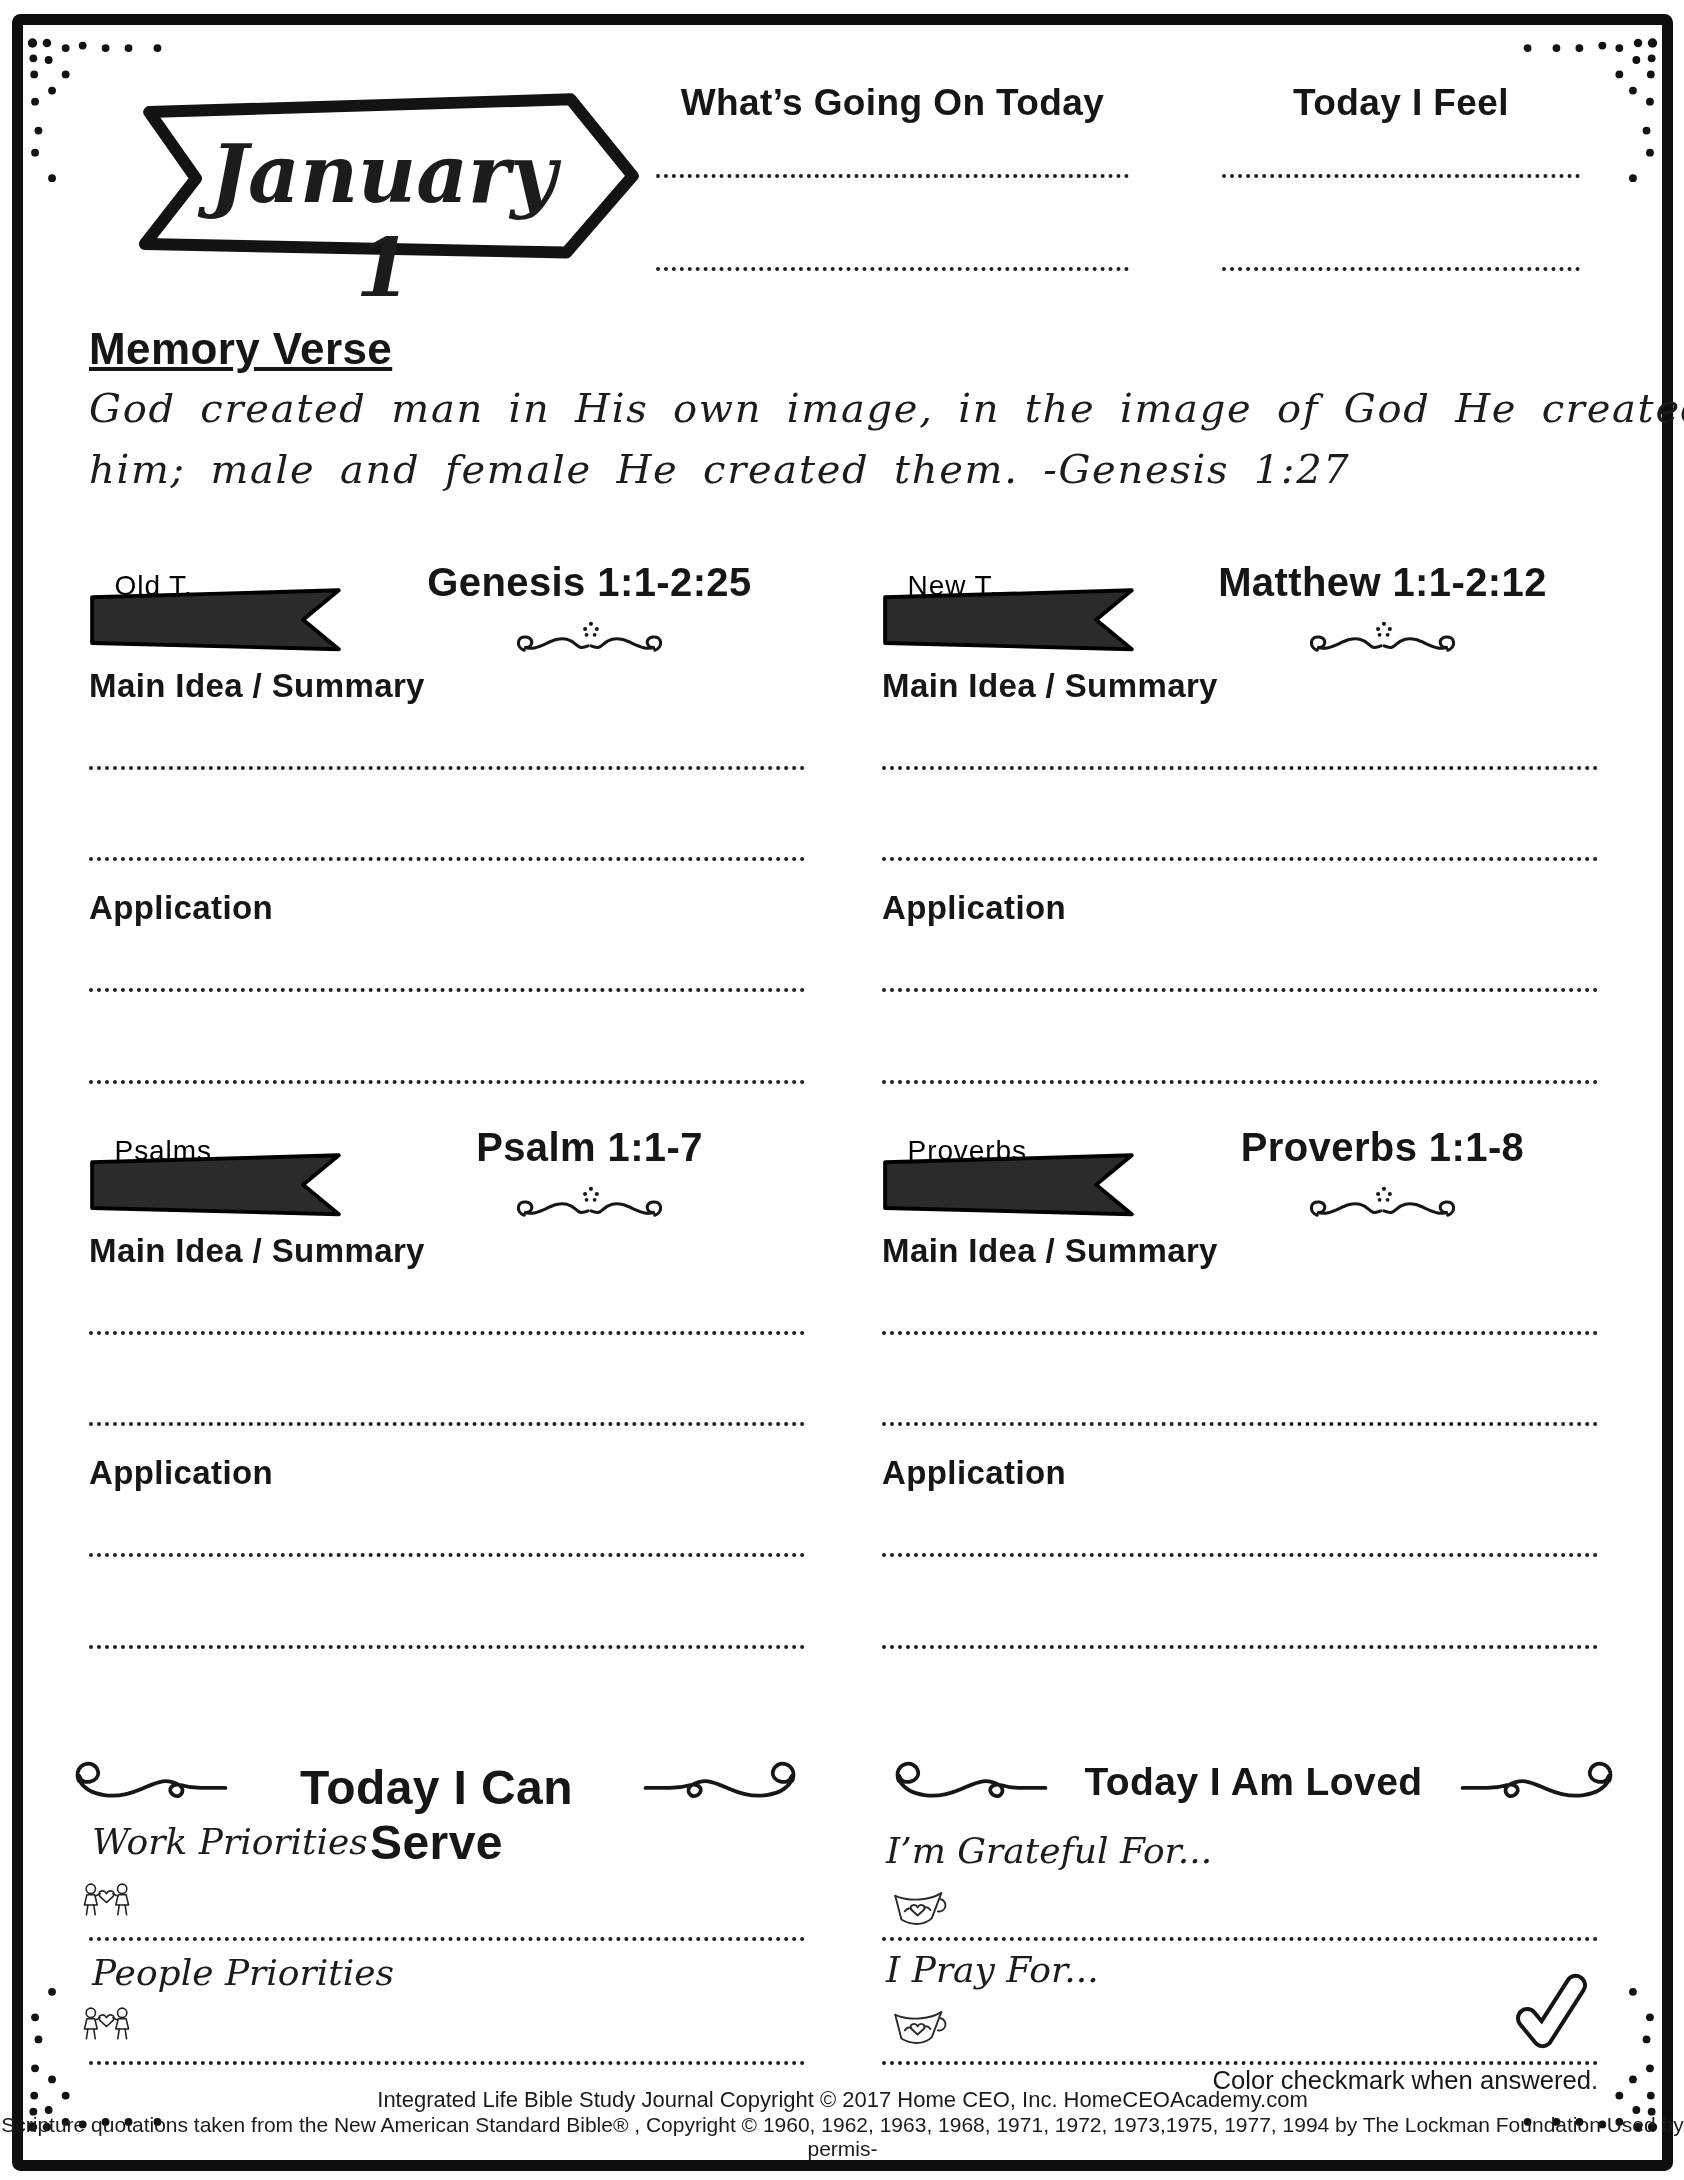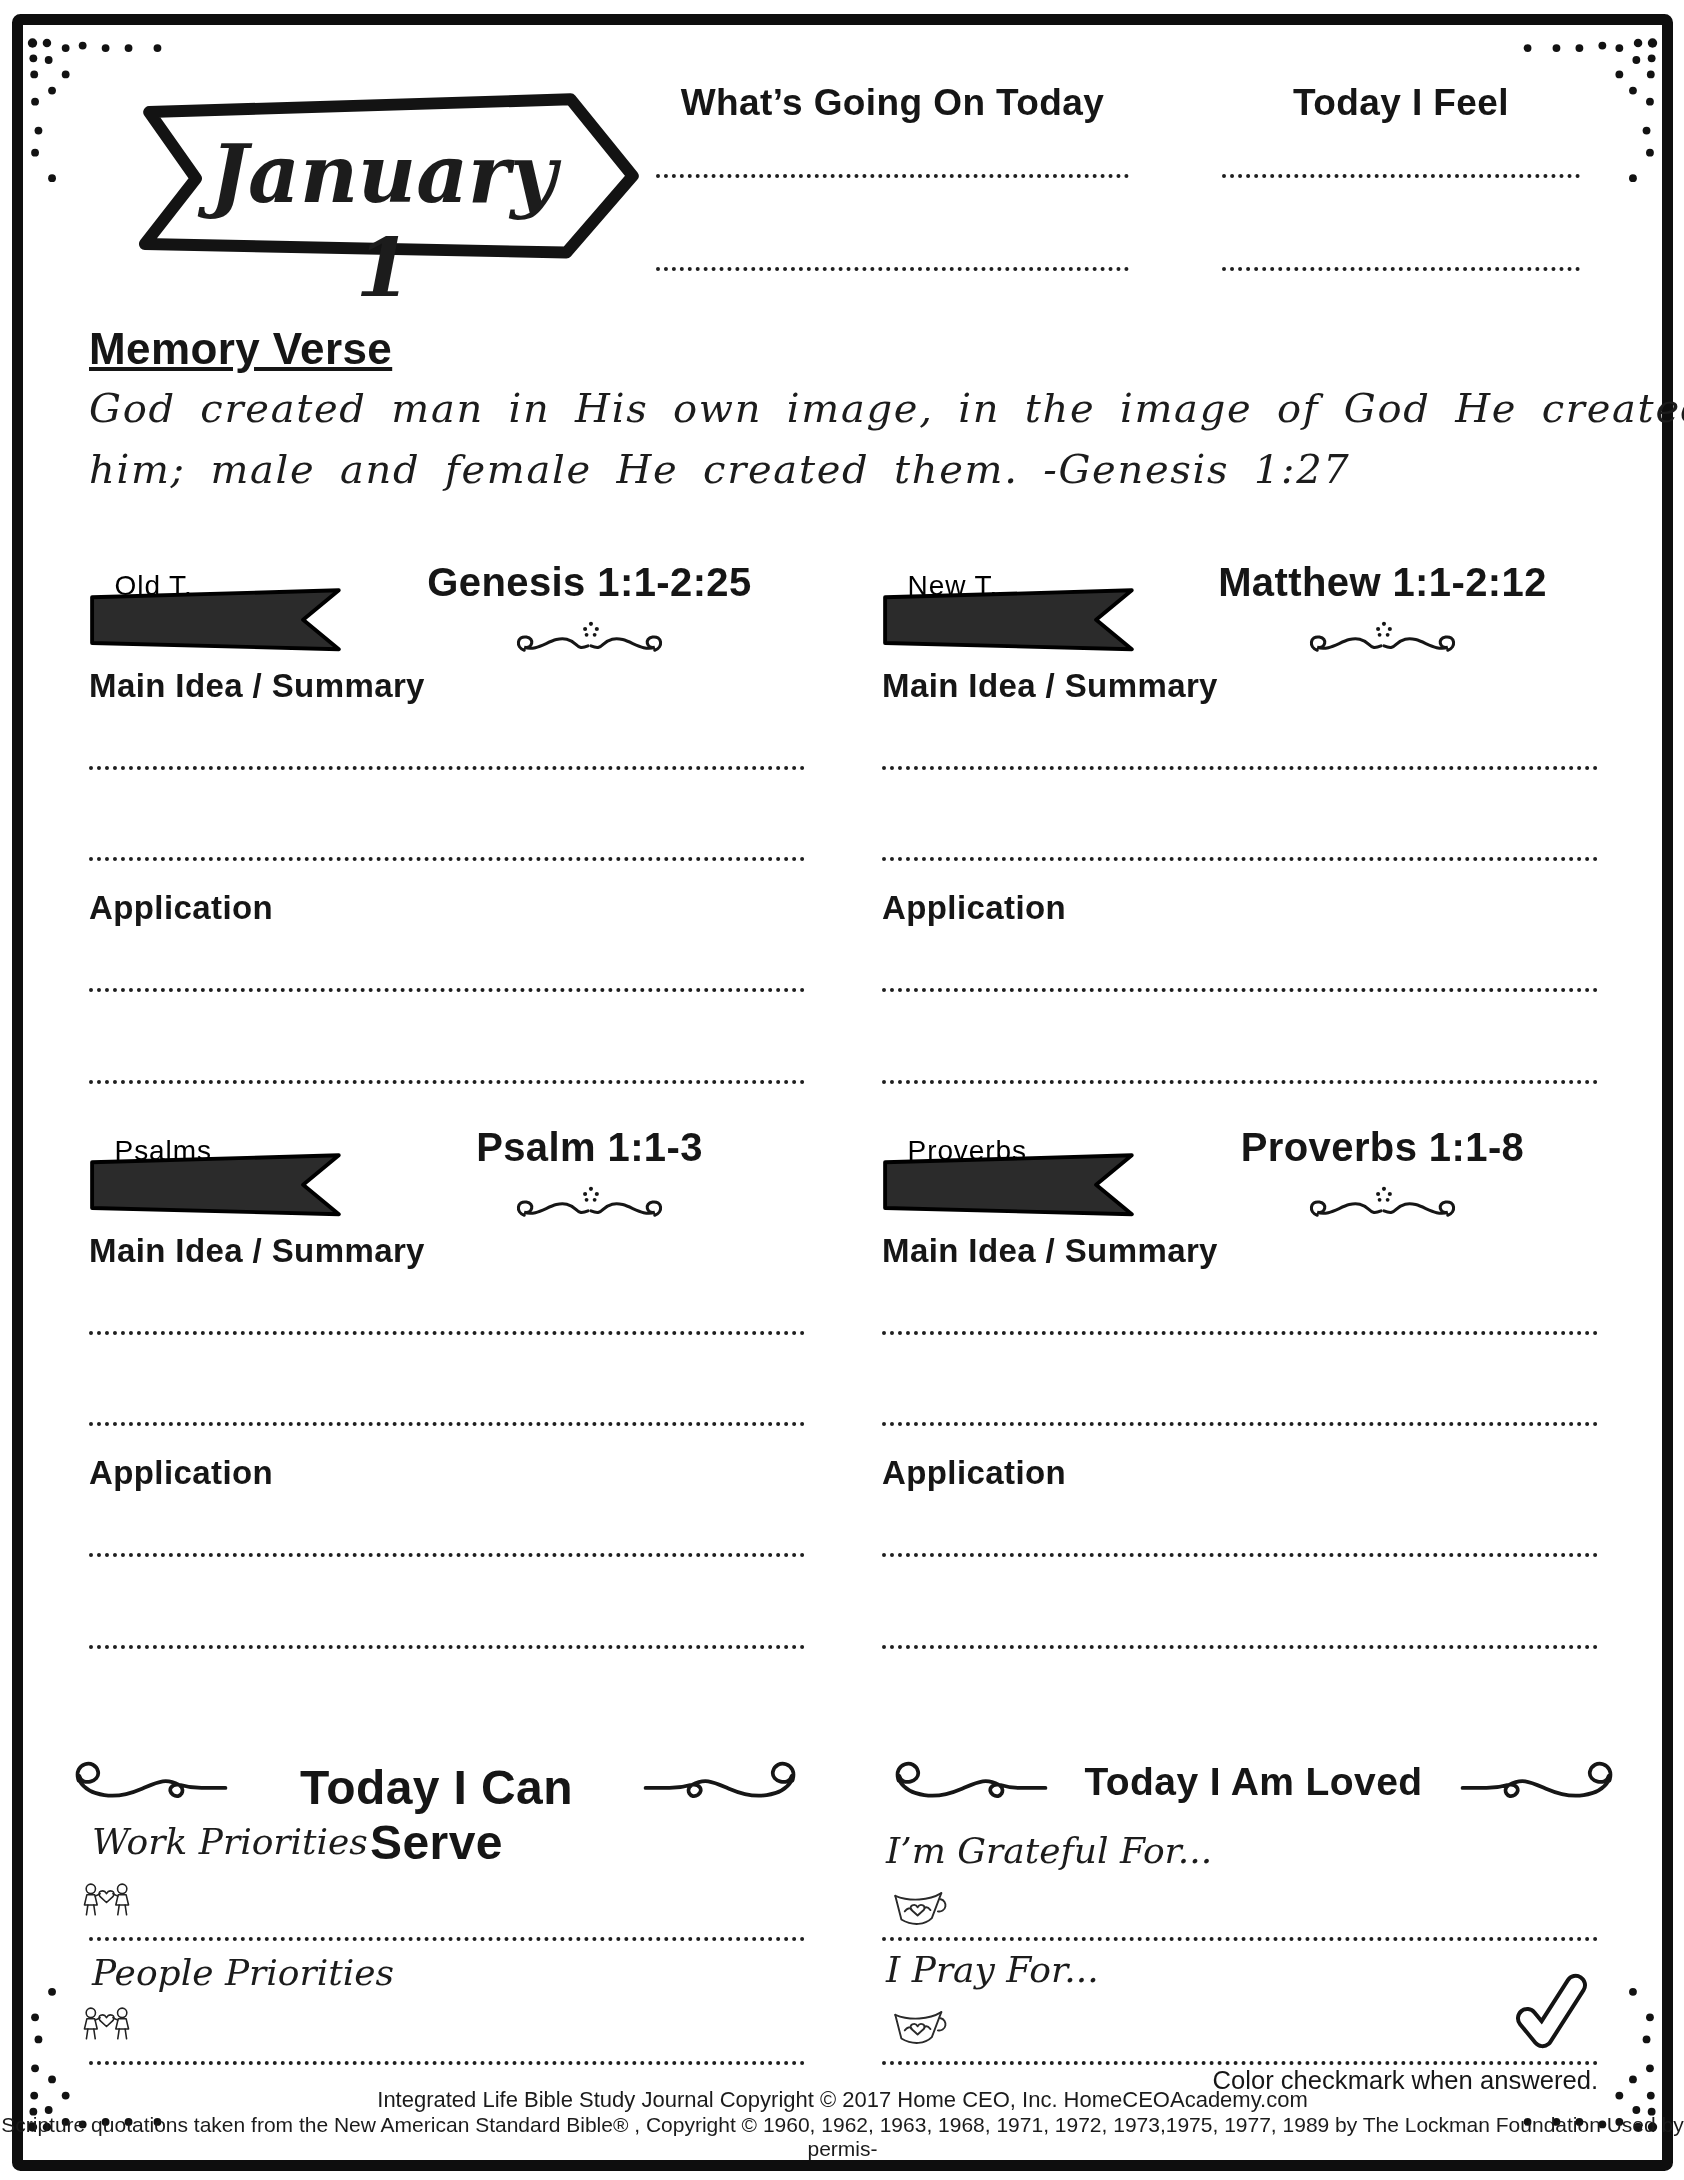--- a/index.html
+++ b/index.html
@@ -188,21 +188,21 @@
     <div class="dotline" style="left:0;right:0;top:525px"></div>
   </div>
 
   <div class="section" style="left:89px;top:1120px;">
     <div class="ribbon">
       <svg viewBox="0 0 300 150" width="256" height="128">
           <use href="#sym-ribbon"></use>
         </svg>
       <span class="ribbon-label">Psalms</span>
     </div>
-    <div class="ref h-bold">Psalm 1:1-3</div>
+    <div class="ref h-bold">Psalm 1:1-7</div>
     <div class="divider-wrap">
         <svg style="width:175px;height:44px" viewBox="0 0 205 52" width="175" height="44">
           <use href="#sym-divider"></use>
         </svg>
       </div>
     <div class="sub h-bold" style="top:112px">Main Idea / Summary</div>
     <div class="dotline" style="left:0;right:0;top:211px"></div>
     <div class="dotline" style="left:0;right:0;top:302px"></div>
     <div class="sub h-bold" style="top:334px">Application</div>
     <div class="dotline" style="left:0;right:0;top:433px"></div>
@@ -269,16 +269,16 @@
       <use href="#sym-teacup"></use>
     </svg>
   <svg class="abs" style="left:1509px;top:1973px;width:83px;height:80px" viewBox="0 0 98 94" width="83" height="80">
       <use href="#sym-check"></use>
     </svg>
   <div class="dotline" style="left:882px;top:2061px;width:716px;"></div>
 
   <div class="abs" style="left:882px;top:2066px;width:716px;text-align:right;font-size:25.6px;">Color checkmark when answered.</div>
 
   <div class="footer" style="top:2087px;font-size:22px;">Integrated Life Bible Study Journal Copyright © 2017 Home CEO, Inc. HomeCEOAcademy.com</div>
-  <div class="footer" style="top:2113px;font-size:21px;">Scripture quotations taken from the New American Standard Bible® , Copyright © 1960, 1962, 1963, 1968, 1971, 1972, 1973,1975, 1977, 1989 by The Lockman Foundation Used by permis-</div>
+  <div class="footer" style="top:2113px;font-size:21px;">Scripture quotations taken from the New American Standard Bible® , Copyright © 1960, 1962, 1963, 1968, 1971, 1972, 1973,1975, 1977, 1994 by The Lockman Foundation Used by permis-</div>
 
 </div>
 
 
 </body></html>

